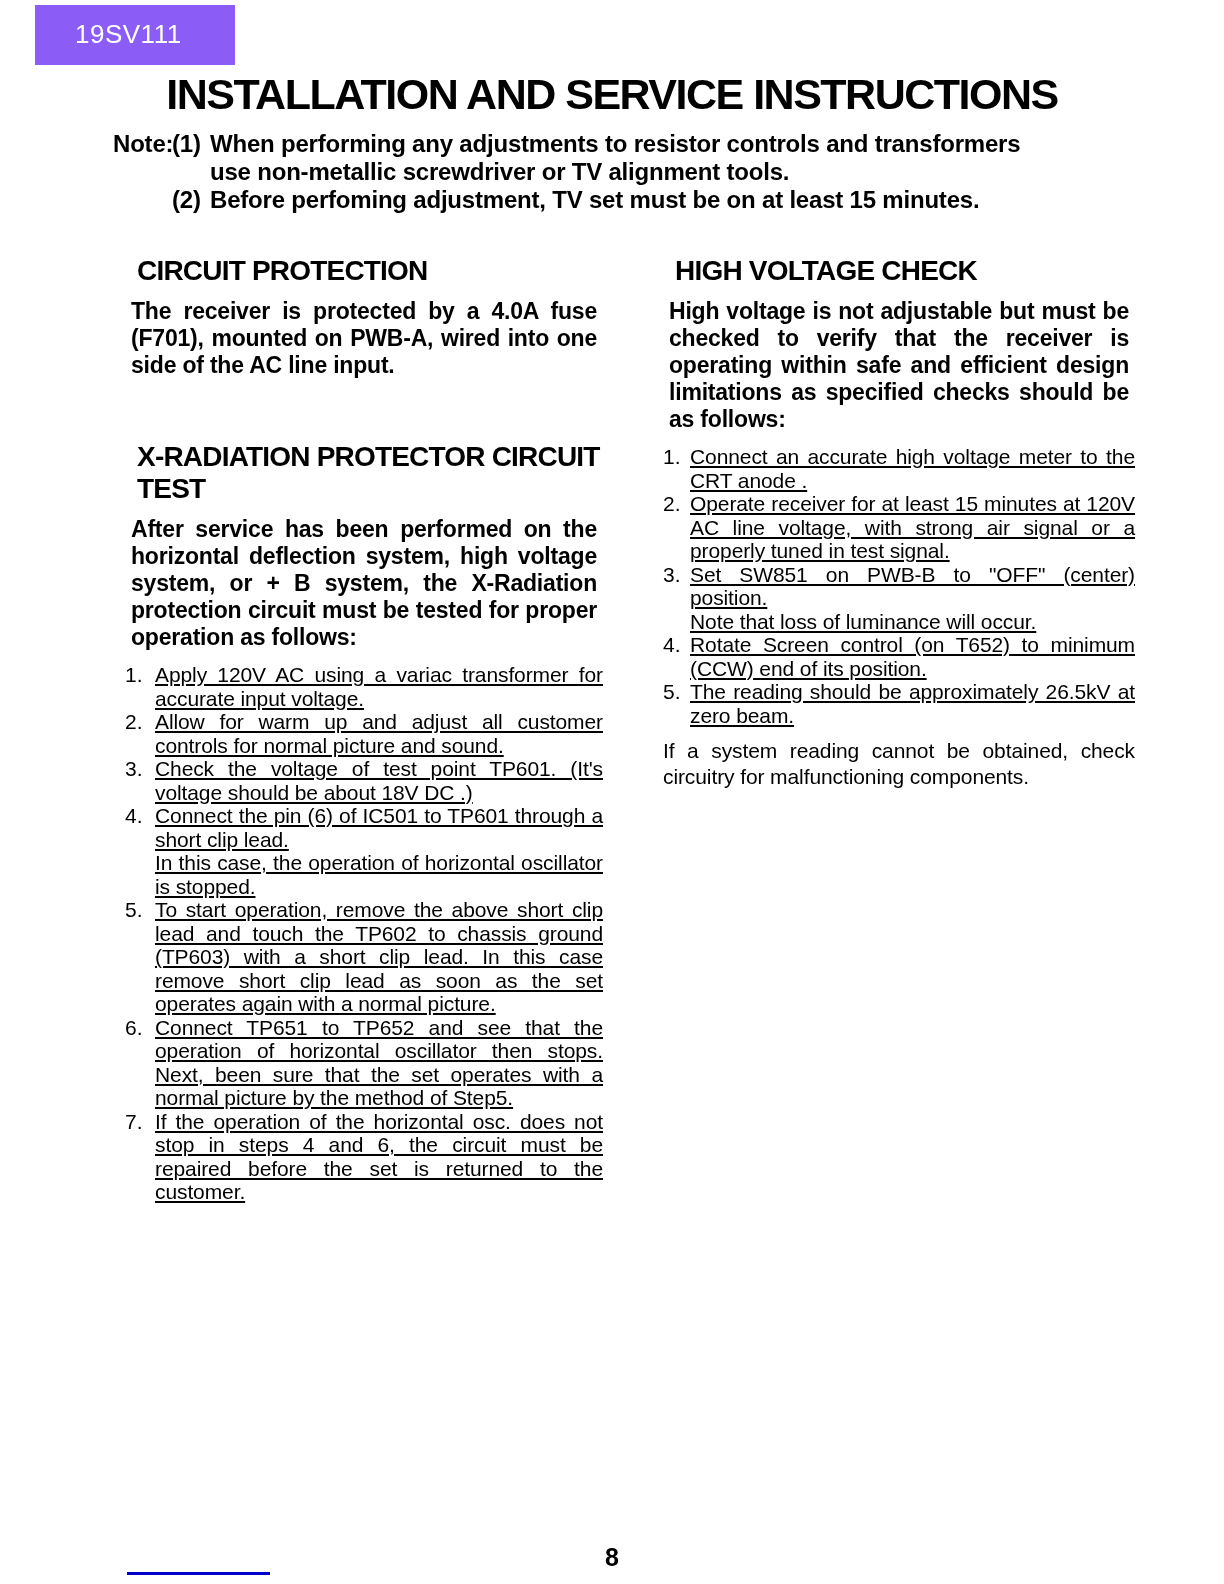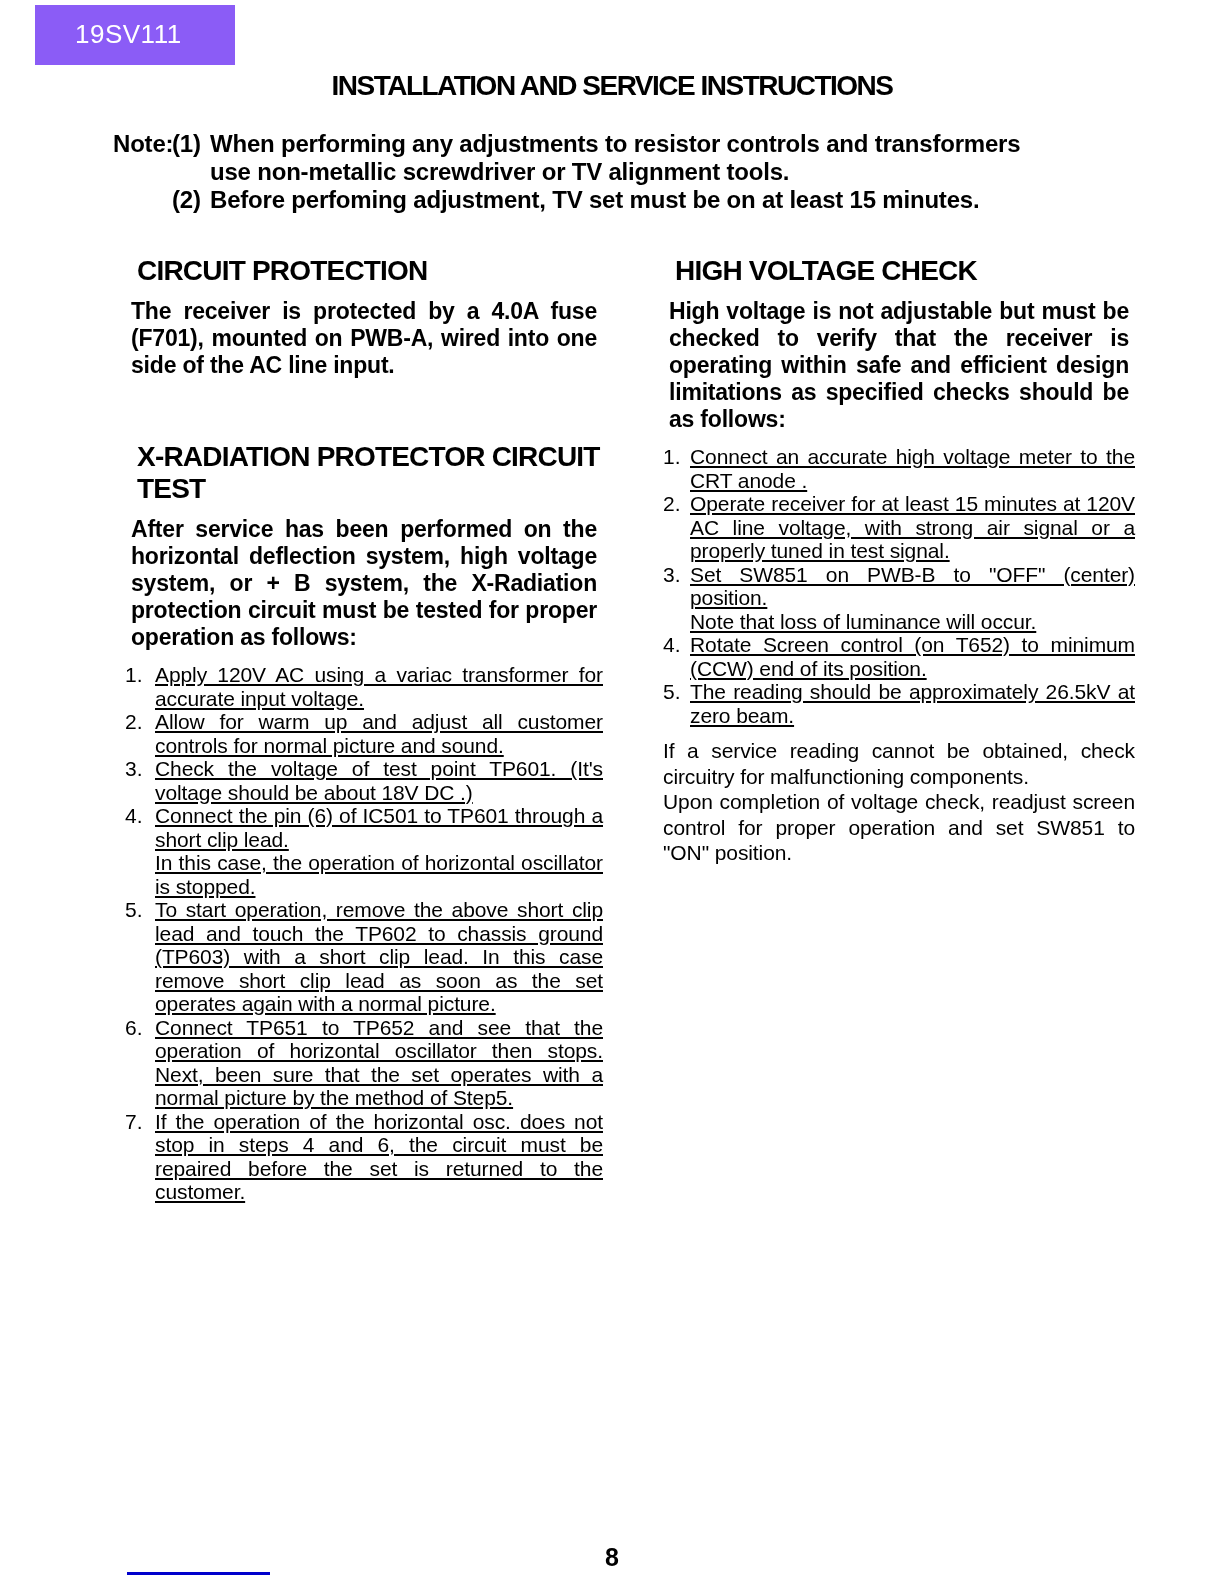--- a/index.html
+++ b/index.html
@@ -11,21 +11,21 @@
   }
   .badge {
     position:absolute; left:35px; top:5px;
     width:200px; height:60px; box-sizing:border-box;
     background:#000; color:#fff;
     font-size:26px; line-height:58px;
     padding-left:40px; letter-spacing:0.5px;
   }
   .title {
     position:absolute; top:70px; left:0; width:100%;
-    text-align:center; font-size:28px; font-weight:bold;
+    text-align:center; font-size:43px; font-weight:bold;
     letter-spacing:-1.5px; white-space:nowrap;
   }
   .note {
     position:absolute; top:130px; left:113px; width:928px;
     font-weight:bold; font-size:24px; line-height:28px;
     letter-spacing:-0.2px;
   }
   .note-row { display:flex; }
   .note-label { width:59px; flex:none; }
   .note-num { width:38px; flex:none; }
@@ -158,21 +158,20 @@
           <span class="step-text">Rotate  Screen control (on T652) to minimum (CCW) end of its position.</span>
         </li>
 
         <li>
           <span class="step-num">5.</span>
           <span class="step-text">The reading should be approximately 26.5kV at zero beam.</span>
         </li>
       </ol>
     <div class="outro">
 
-        <p>If a service reading cannot be obtained, check circuitry for malfunctioning components.</p>
+        <p>If a system reading cannot be obtained, check circuitry for malfunctioning components.</p>
 
-        <p>Upon completion of voltage check, readjust screen control for proper operation and set SW851 to  "ON" position.</p>
       </div>
   </div>
 </div>
 
 <div class="footer-page">8</div>
 <div class="footer-line" style="background: rgb(0, 0, 204);"></div>
 
 </body></html>

